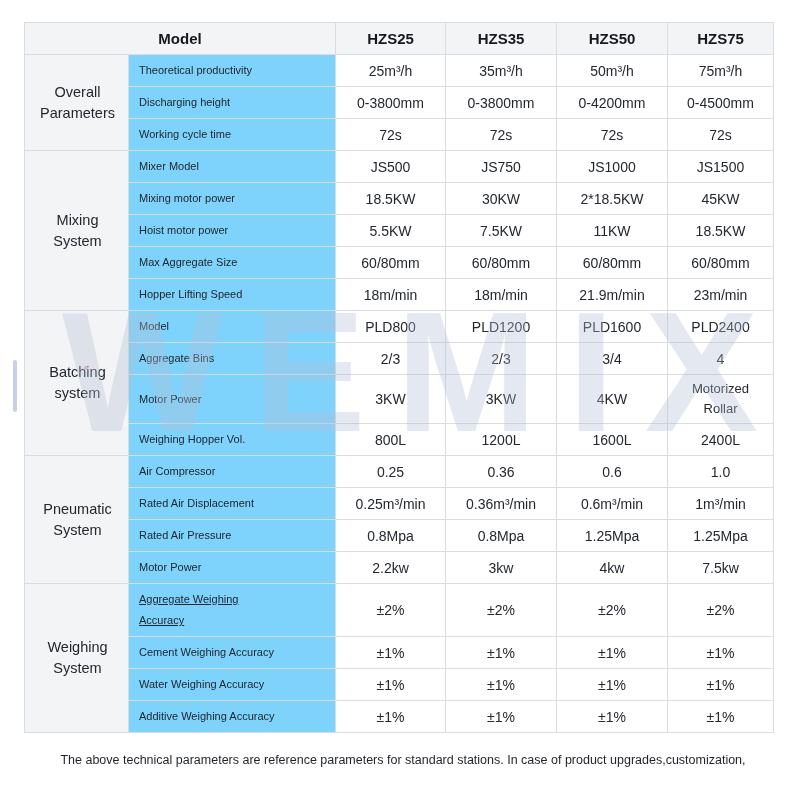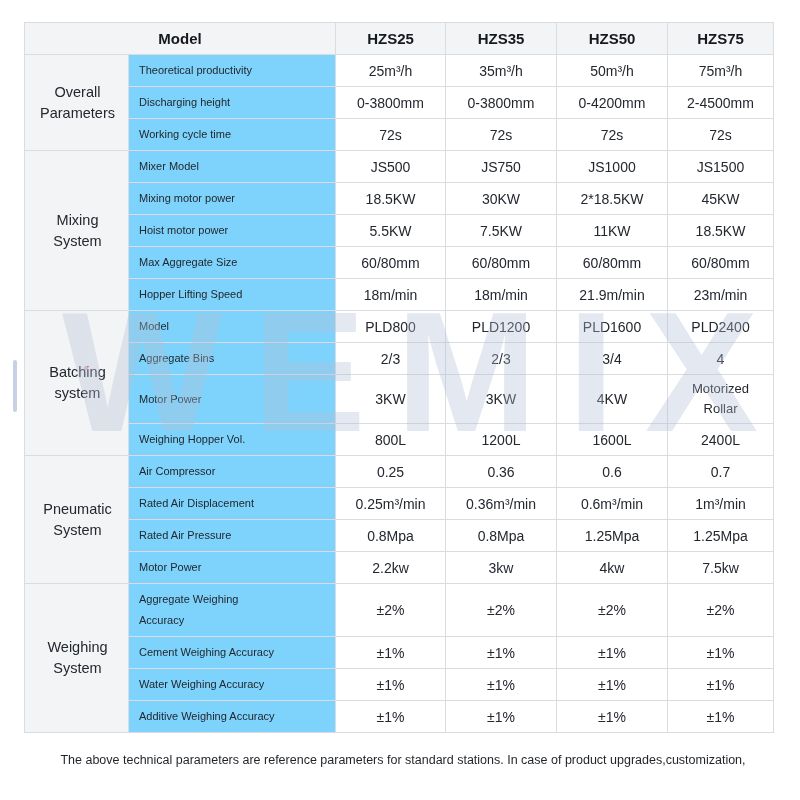--- a/index.html
+++ b/index.html
@@ -46,21 +46,21 @@
     line-height: 21px;
     vertical-align: middle;
   }
   .spec-table td.label {
     background: #7dd3fc;
     font-size: 11px;
     text-align: left;
     padding: 5px 10px;
     line-height: 21px;
   }
-  .spec-table td.label.wrap-label { padding-right: 50px; }
+  .spec-table td.label.wrap-label { padding-right: 50px; text-decoration: underline; }
   .spec-table td.value {
     background: #ffffff;
     font-size: 14px;
     text-align: center;
     padding: 4px 6px;
     line-height: 20px;
   }
   .spec-table td.value.wrap-small {
     font-size: 13px;
     line-height: 20px;
@@ -152,21 +152,21 @@
           <td class="value">25m³/h</td>
           <td class="value">35m³/h</td>
           <td class="value">50m³/h</td>
           <td class="value">75m³/h</td>
         </tr>
         <tr>
           <td class="label">Discharging height</td>
           <td class="value">0-3800mm</td>
           <td class="value">0-3800mm</td>
           <td class="value">0-4200mm</td>
-          <td class="value">2-4500mm</td>
+          <td class="value">0-4500mm</td>
         </tr>
         <tr>
           <td class="label">Working cycle time</td>
           <td class="value">72s</td>
           <td class="value">72s</td>
           <td class="value">72s</td>
           <td class="value">72s</td>
         </tr>
         <tr>
           <th class="category" rowspan="5">Mixing System</th>
@@ -232,21 +232,21 @@
           <td class="value">1200L</td>
           <td class="value">1600L</td>
           <td class="value">2400L</td>
         </tr>
         <tr>
           <th class="category" rowspan="4">Pneumatic System</th>
           <td class="label">Air Compressor</td>
           <td class="value">0.25</td>
           <td class="value">0.36</td>
           <td class="value">0.6</td>
-          <td class="value">0.7</td>
+          <td class="value">1.0</td>
         </tr>
         <tr>
           <td class="label">Rated Air Displacement</td>
           <td class="value">0.25m³/min</td>
           <td class="value">0.36m³/min</td>
           <td class="value">0.6m³/min</td>
           <td class="value">1m³/min</td>
         </tr>
         <tr>
           <td class="label">Rated Air Pressure</td>

